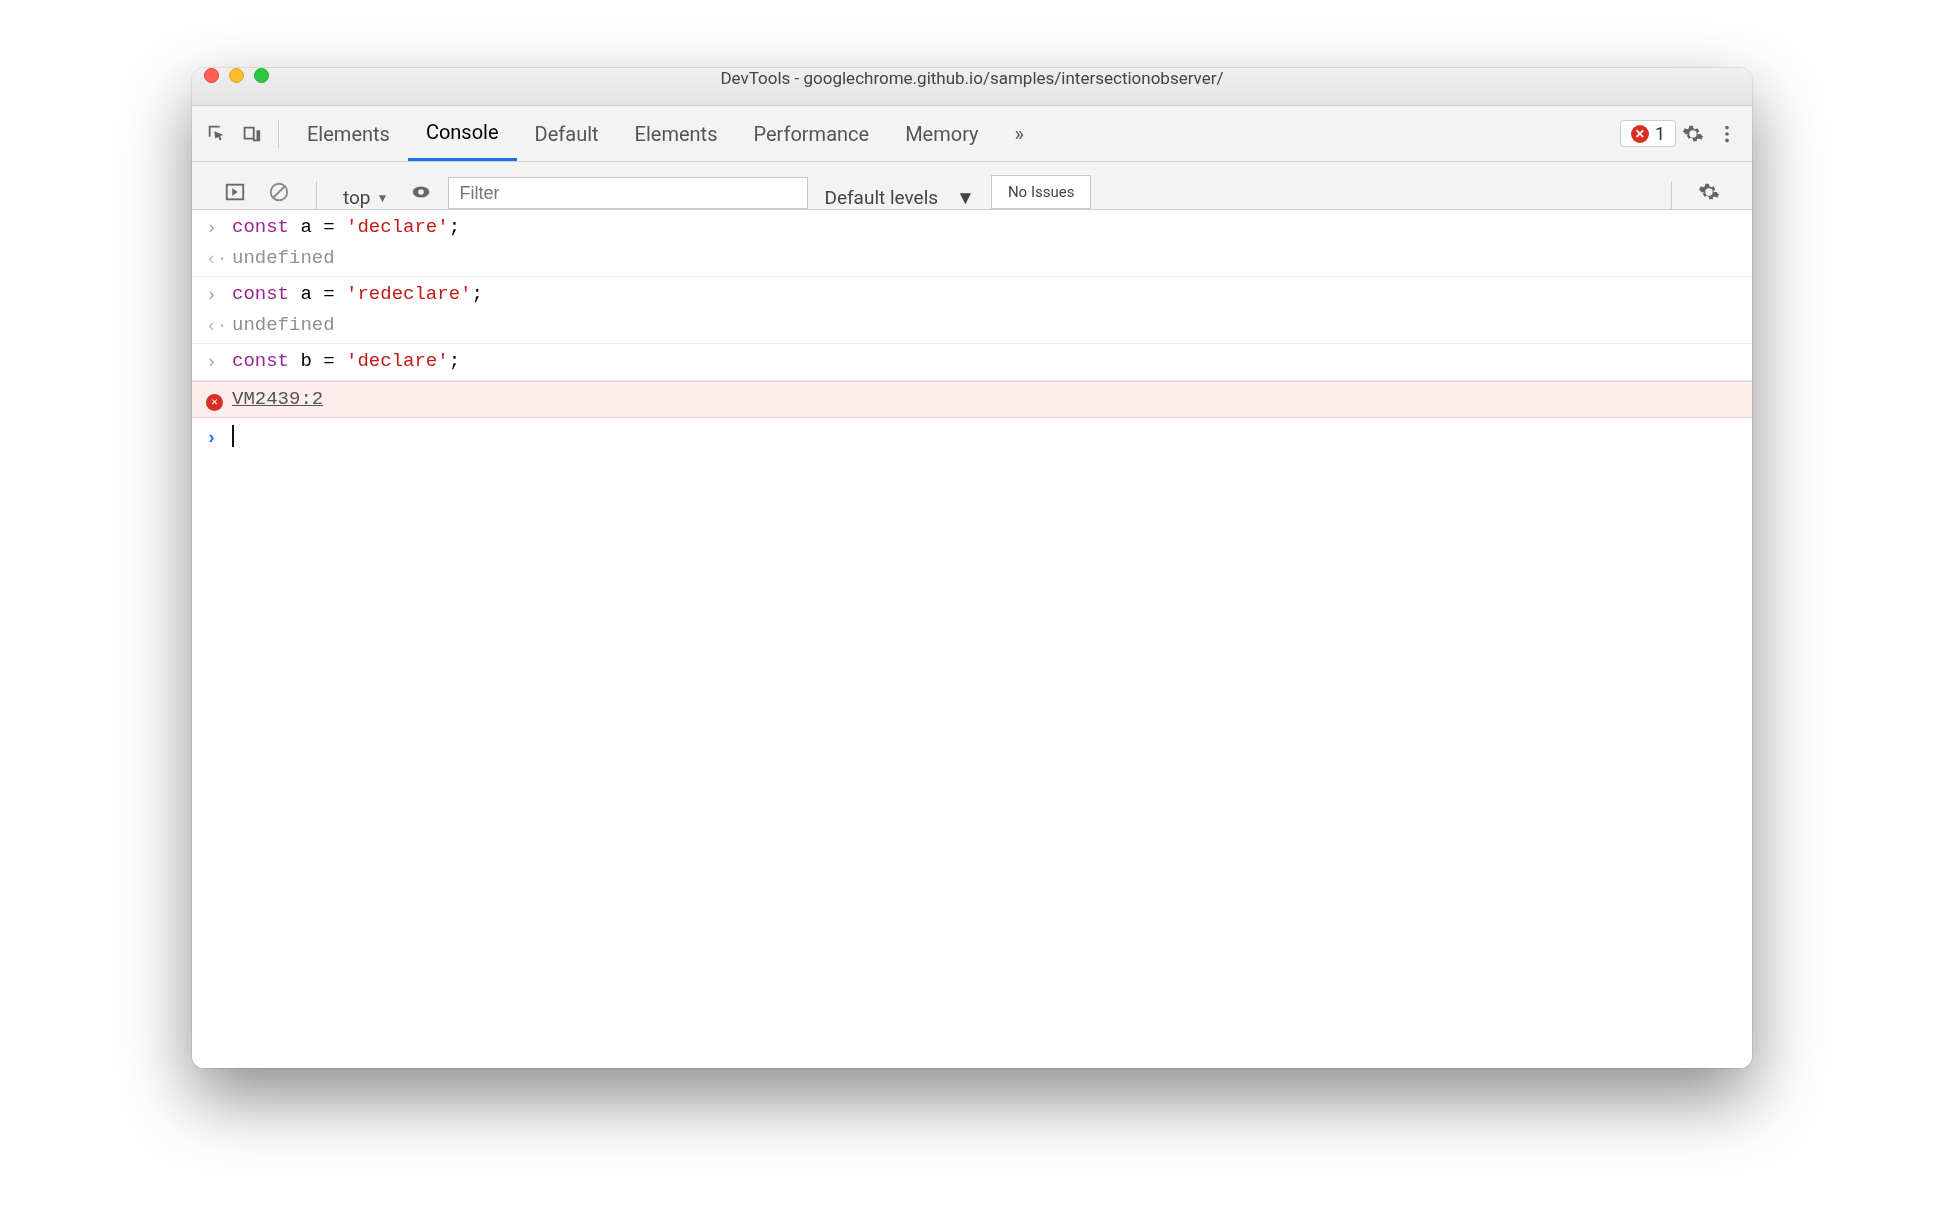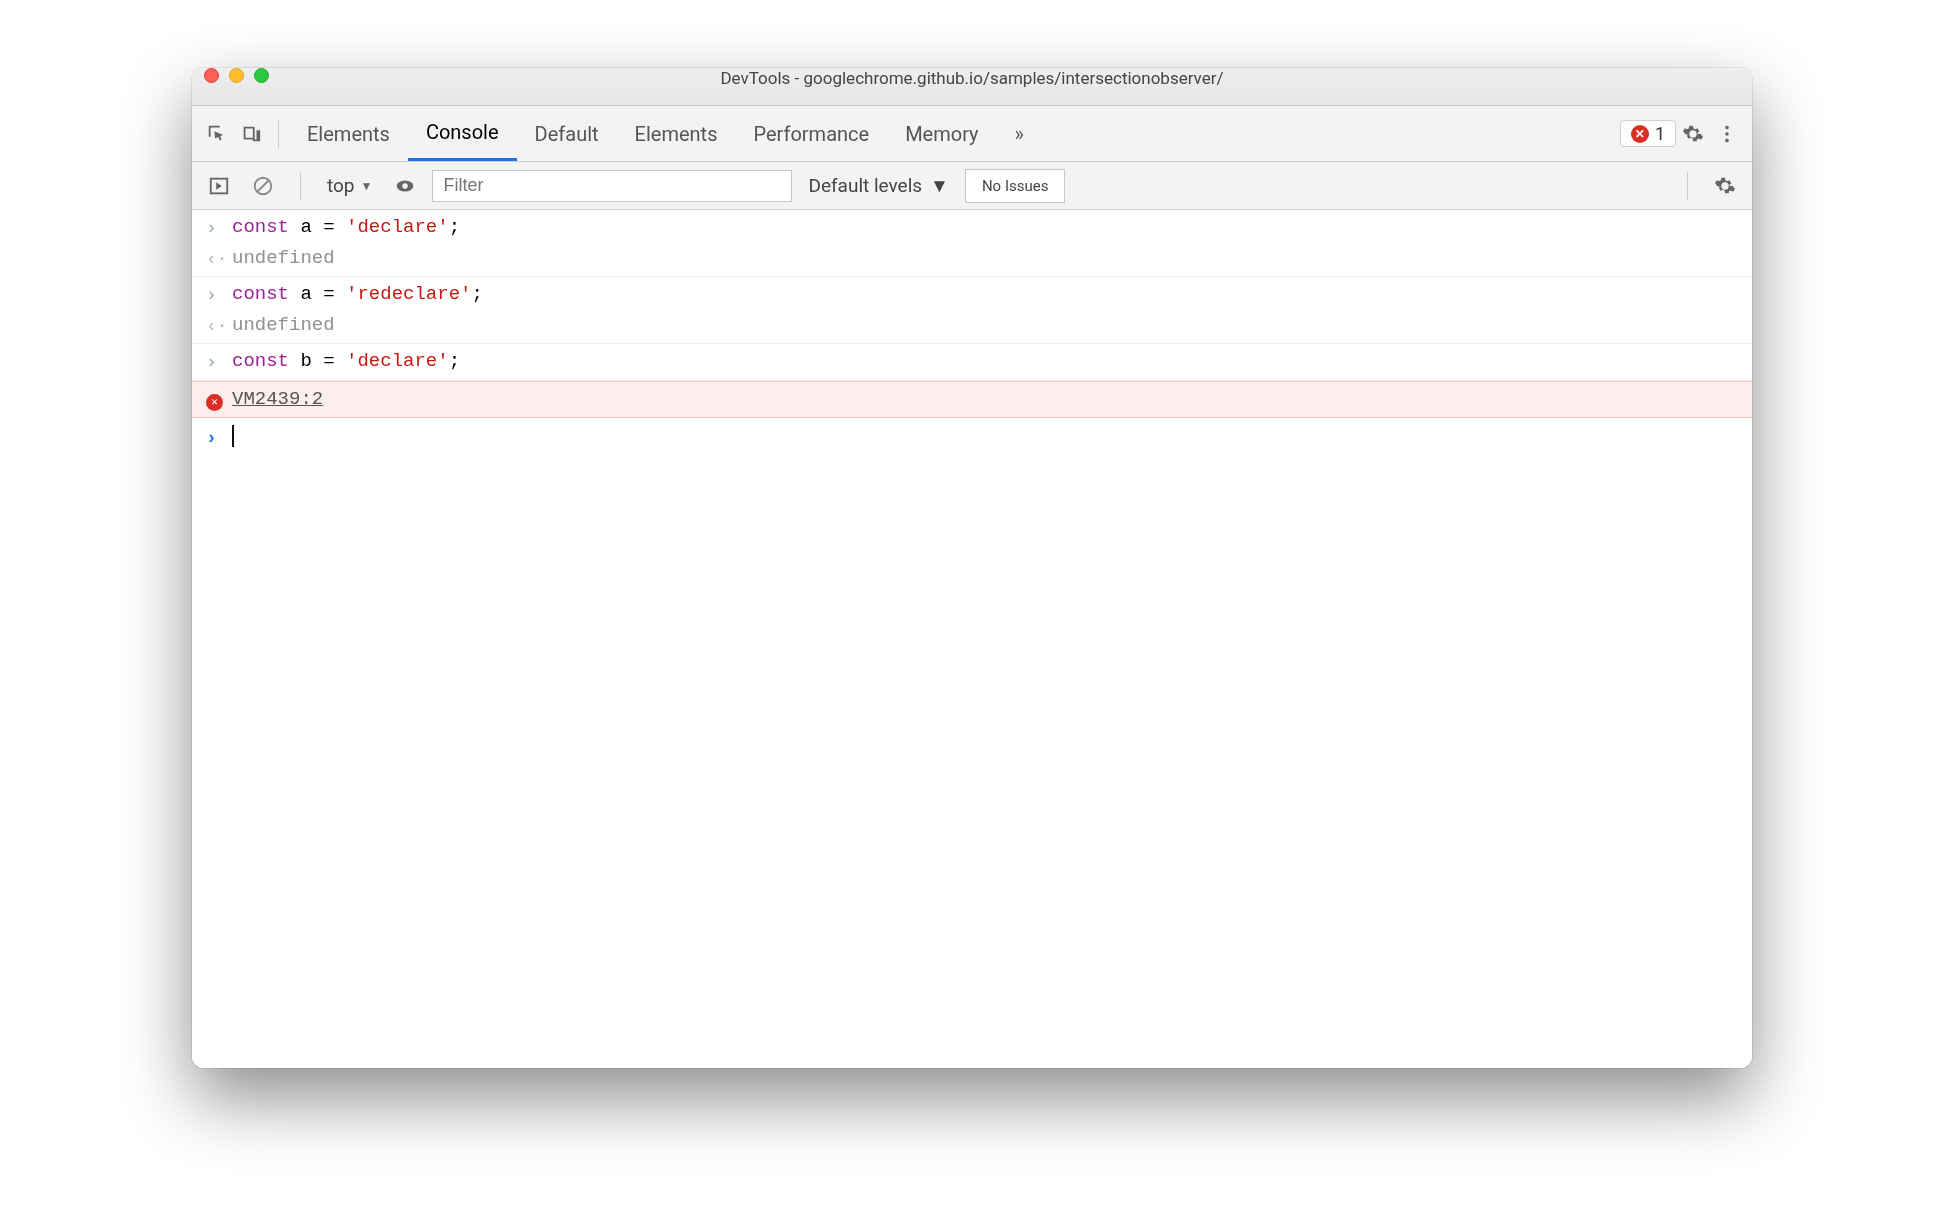--- a/index.html
+++ b/index.html
@@ -65,31 +65,31 @@
     background:#fff;border:1px solid #d0d0d0;border-radius:4px;
     padding:2px 10px;display:flex;align-items:center;gap:6px;
     font-size:18px;color:#333;cursor:pointer;
   }
   .err-dot{width:18px;height:18px;background:#d93025;border-radius:50%;
     display:flex;align-items:center;justify-content:center;color:#fff;font-size:12px;font-weight:bold;}
   .gear svg{width:22px;height:22px;fill:#666;}
   
   .filterbar{
     height:48px;background:#f3f3f3;border-bottom:1px solid #cfcfcf;
-    display:flex;align-items:center;padding:0 10px;gap:10px;
+    display:flex;align-items:flex-end;padding:0 26px;gap:10px;
     font-size:19px;color:#444;
   }
   .filterbar .iconbtn svg{fill:#666;}
   .ctx-sel{display:flex;align-items:center;gap:6px;cursor:pointer;padding:0 6px;}
   .ctx-sel .tri{font-size:12px;color:#666;}
   .filt-input{
     border:1px solid #c7c7c7;background:#fff;height:32px;width:360px;
     padding:0 10px;font-size:18px;color:#333;
   }
-  .lvl-sel{display:flex;align-items:center;gap:8px;cursor:pointer;padding:0 6px;}
+  .lvl-sel{display:flex;align-items:center;gap:18px;cursor:pointer;padding:0 6px;}
   .no-issues{
     border:1px solid #c7c7c7;background:#fff;height:34px;padding:0 16px;
     font-size:15px;cursor:pointer;display:flex;align-items:center;
   }
   
   .console{
     flex:1;overflow:auto;
     font-family: Menlo, Consolas, "Courier New", monospace;
     font-size:19px;
     line-height:30px;

